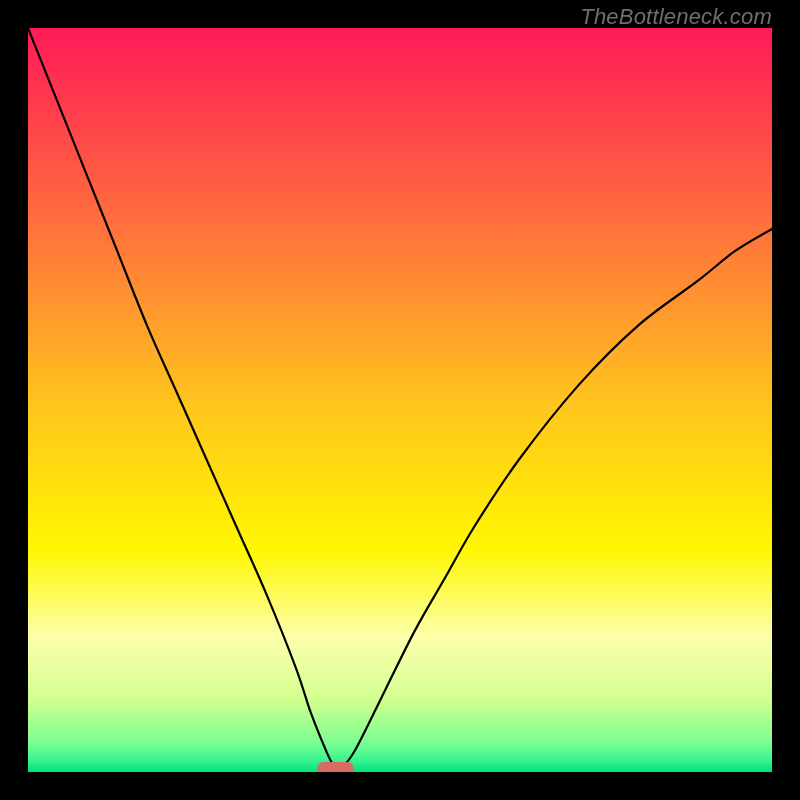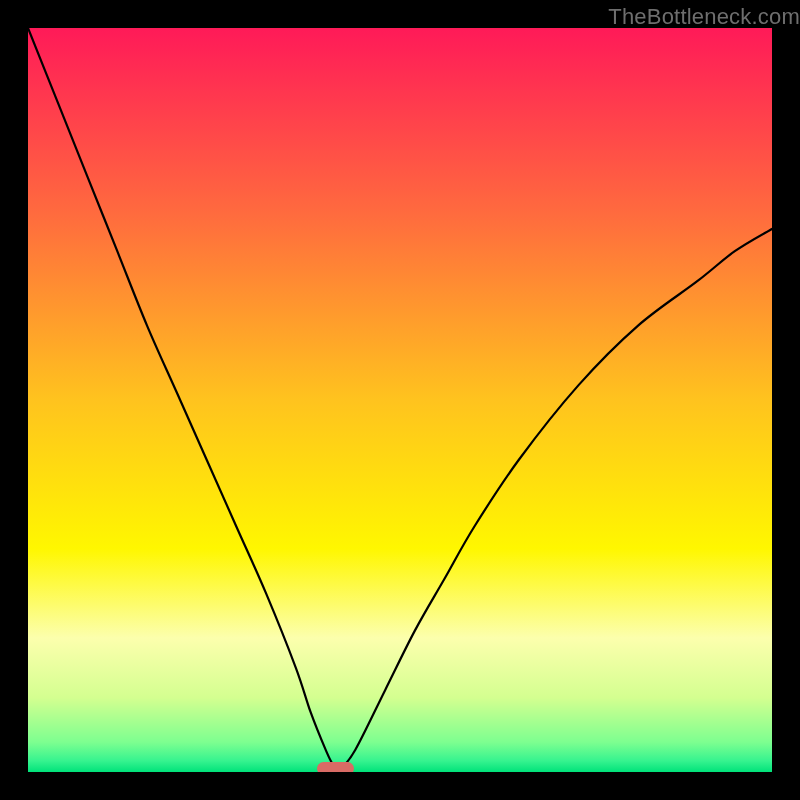--- a/index.html
+++ b/index.html
@@ -41,25 +41,26 @@
     width: 100%;
     height: 100%;
   }
   .marker {
     position: absolute;
     border-radius: 7px;
   }
   .watermark {
     position: absolute;
     top: 4px;
-    right: 0;
+    right: 28px;
     color: #6e6e6e;
     font-size: 22px;
     letter-spacing: 0.2px;
     font-weight: 400;
+    font-style: italic;
   }
 </style>
 </head>
 <body>
 
 <div class="frame">
 
   <div class="watermark">TheBottleneck.com</div>
 
   <div class="plot" id="plot">

